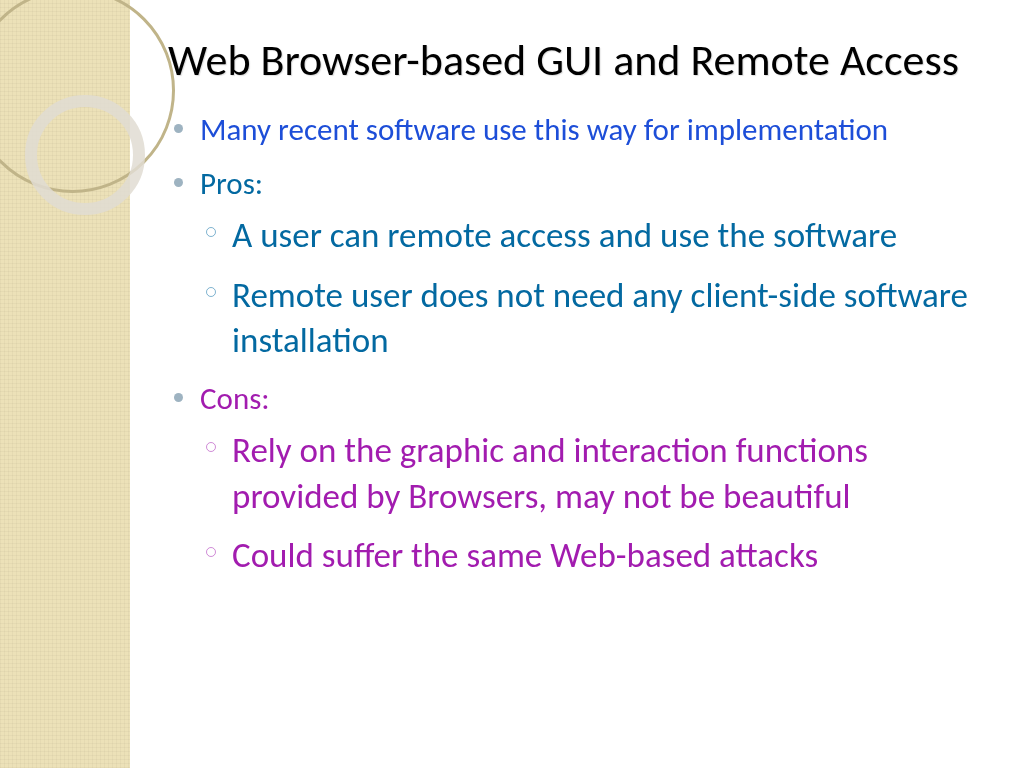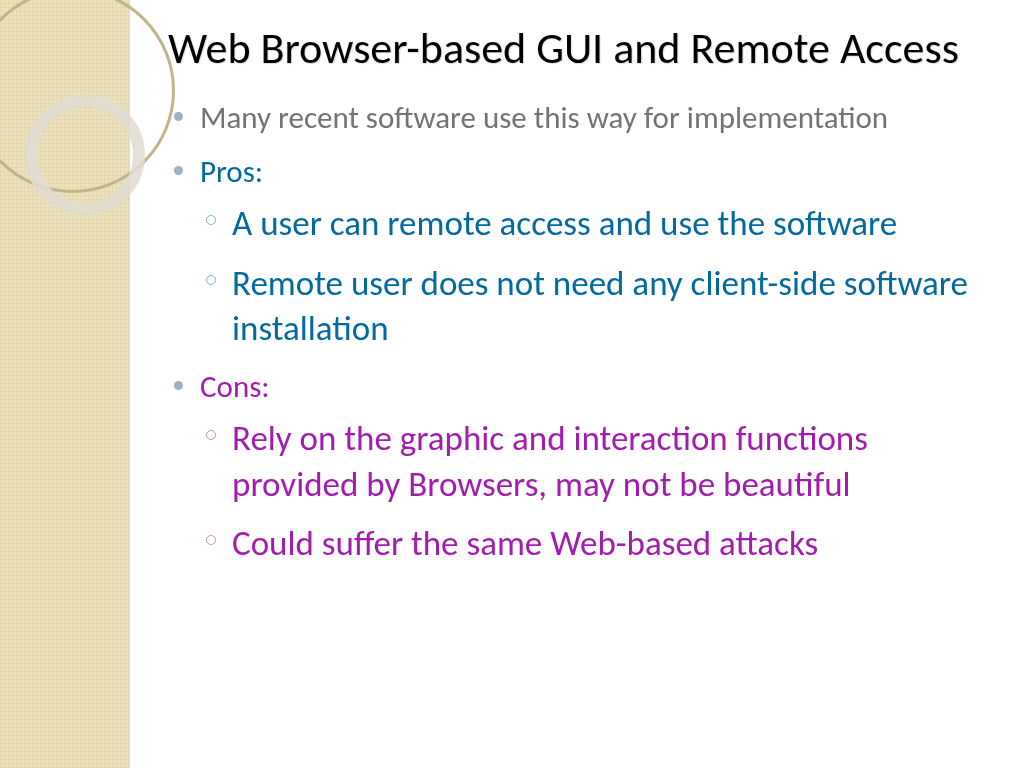--- a/index.html
+++ b/index.html
@@ -39,21 +39,21 @@
   top: 95px;
   width: 120px;
   height: 120px;
   border-radius: 50%;
   border: 12px solid rgba(224,220,210,0.85);
   z-index: 2;
 }
 .content {
   position: absolute;
   left: 130px;
-  top: 0;
+  top: 12px;
   right: 0;
   padding: 22px 40px 0 38px;
   z-index: 3;
 }
 .title {
   font-size: 44px;
   font-weight: 400;
   color: #000000;
   line-height: 1.2;
   margin-bottom: 22px;
@@ -94,21 +94,21 @@
   position: absolute;
   left: 6px;
   top: 14px;
   width: 8px;
   height: 8px;
   border-radius: 50%;
   border: 1.5px solid currentColor;
   background: transparent;
   opacity: 0.5;
 }
-.black { color: #737373; }
+.black { color: #1d4ed8; }
 .blue  { color: #0369a1; }
 .red   { color: #a21caf; }
 </style>
 </head>
 <body>
 
 <div class="sidebar"></div>
 <div class="circle-large"></div>
 <div class="circle-small"></div>
 

